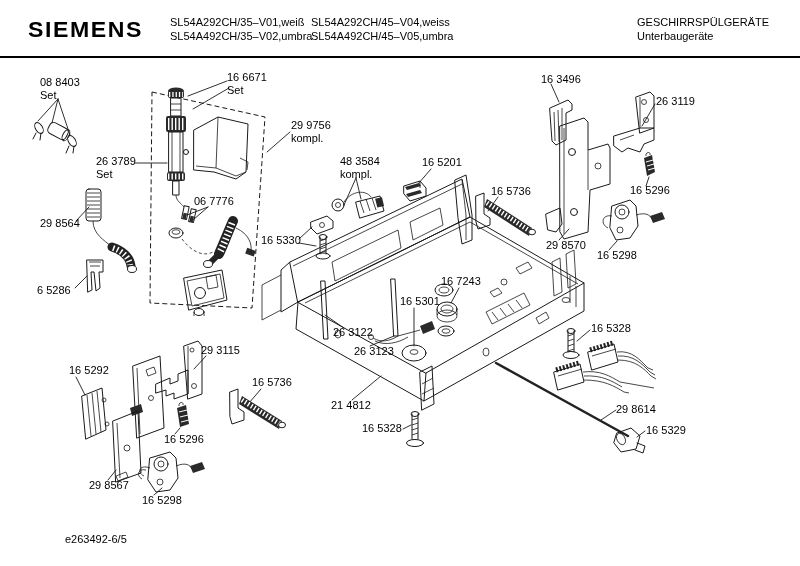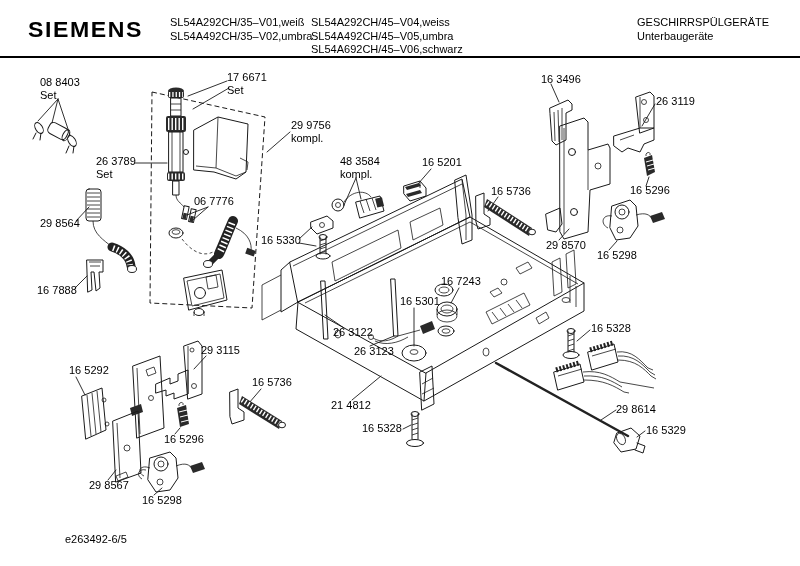--- a/index.html
+++ b/index.html
@@ -20,21 +20,21 @@
   .dark{fill:#2a2a2a;stroke:none;}
   .rib{stroke:#fff;fill:none;}
   .leader{stroke:#1a1a1a;stroke-width:.9;fill:none;stroke-linecap:round;}
   .dash{stroke:#1a1a1a;stroke-width:1;fill:none;stroke-dasharray:5,3;}
 </style>
 </head>
 <body>
 
 <div class="brand">SIEMENS</div>
 <div class="models c1"><span>SL54A292CH/35–V01,weiß</span><br><span>SL54A492CH/35–V02,umbra</span><br></div>
-<div class="models c2"><span>SL54A292CH/45–V04,weiss</span><br><span>SL54A492CH/45–V05,umbra</span><br><span>SL54A692CH/45–V06,schwarz</span></div>
+<div class="models c2"><span>SL54A292CH/45–V04,weiss</span><br><span>SL54A492CH/45–V05,umbra</span><br></div>
 <div class="hdr-right"><span>GESCHIRRSPÜLGERÄTE</span><br><span>Unterbaugeräte</span></div>
 <div class="hdr-rule"></div>
 
 <svg width="800" height="566" viewBox="0 0 800 566">
 
   <g class="leader">
     <path d="M58,99 L38,121 M58,99 L52,123 M58,99 L70,135"></path>
     <path d="M227,81 L188,96 M229,88 L193,109"></path>
     <path d="M135,163 L167,163"></path>
     <path d="M290,132 L267,152"></path>
@@ -350,35 +350,35 @@
     <path class="ln" d="M311,222 L327,216 L333,221 L333,228 L317,234 L311,228 Z"></path>
     <circle class="thin" cx="322" cy="225" r="2.5"></circle>
     <ellipse class="ln" cx="323" cy="237" rx="4" ry="2.5"></ellipse>
     <path class="ln" d="M320,237 L320,254 M326,237 L326,254"></path>
     <path class="thin" d="M320,241 l6,-2 M320,245 l6,-2 M320,249 l6,-2 M320,253 l6,-2"></path>
     <ellipse class="ln" cx="323" cy="256" rx="7" ry="3"></ellipse>
   </g>
 </svg>
 
 <div class="plabel" style="left:40px;top:76px"><span>08 8403</span><br><span>Set</span></div>
-<div class="plabel" style="left:227px;top:71px"><span>17 6671</span><br><span>Set</span></div>
+<div class="plabel" style="left:227px;top:71px"><span>16 6671</span><br><span>Set</span></div>
 <div class="plabel" style="left:96px;top:155px"><span>26 3789</span><br><span>Set</span></div>
 <div class="plabel" style="left:291px;top:119px"><span>29 9756</span><br><span>kompl.</span></div>
 <div class="plabel" style="left:340px;top:155px"><span>48 3584</span><br><span>kompl.</span></div>
 <div class="plabel" style="left:422px;top:156px"><span>16 5201</span></div>
 <div class="plabel" style="left:541px;top:73px"><span>16 3496</span></div>
 <div class="plabel" style="left:656px;top:95px"><span>26 3119</span></div>
 <div class="plabel" style="left:491px;top:185px"><span>16 5736</span></div>
 <div class="plabel" style="left:630px;top:184px"><span>16 5296</span></div>
 <div class="plabel" style="left:194px;top:195px"><span>06 7776</span></div>
 <div class="plabel" style="left:40px;top:217px"><span>29 8564</span></div>
 <div class="plabel" style="left:261px;top:234px"><span>16 5330</span></div>
 <div class="plabel" style="left:546px;top:239px"><span>29 8570</span></div>
 <div class="plabel" style="left:597px;top:249px"><span>16 5298</span></div>
-<div class="plabel" style="left:37px;top:284px"><span>16 7888</span></div>
+<div class="plabel" style="left:37px;top:284px"><span>6 5286</span></div>
 <div class="plabel" style="left:441px;top:275px"><span>16 7243</span></div>
 <div class="plabel" style="left:400px;top:295px"><span>16 5301</span></div>
 <div class="plabel" style="left:333px;top:326px"><span>26 3122</span></div>
 <div class="plabel" style="left:354px;top:345px"><span>26 3123</span></div>
 <div class="plabel" style="left:591px;top:322px"><span>16 5328</span></div>
 <div class="plabel" style="left:69px;top:364px"><span>16 5292</span></div>
 <div class="plabel" style="left:201px;top:344px"><span>29 3115</span></div>
 <div class="plabel" style="left:252px;top:376px"><span>16 5736</span></div>
 <div class="plabel" style="left:331px;top:399px"><span>21 4812</span></div>
 <div class="plabel" style="left:362px;top:422px"><span>16 5328</span></div>

